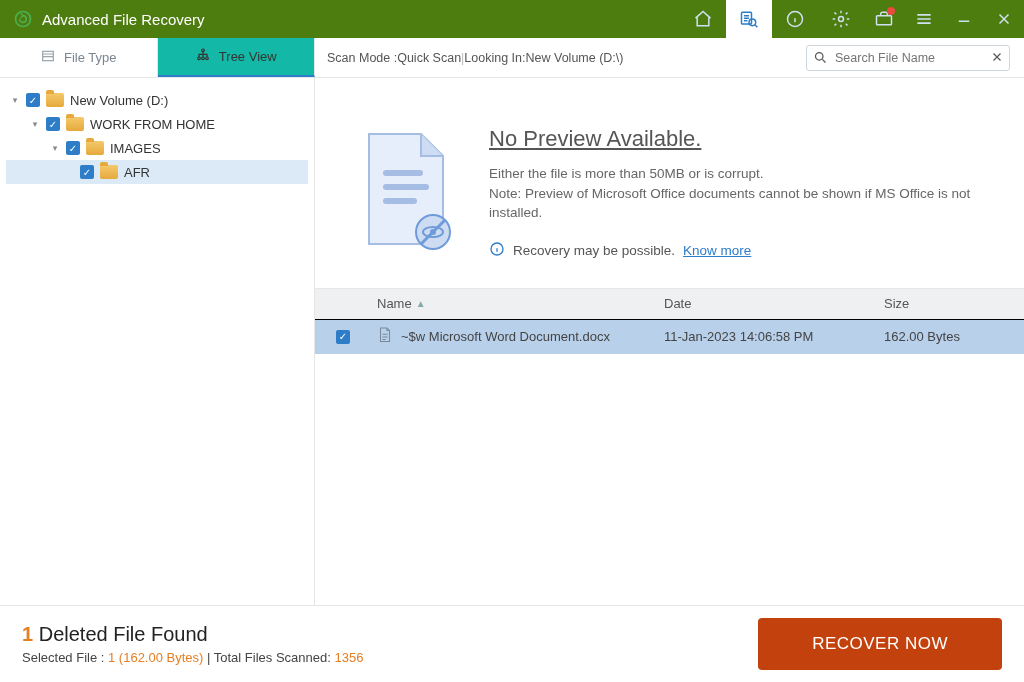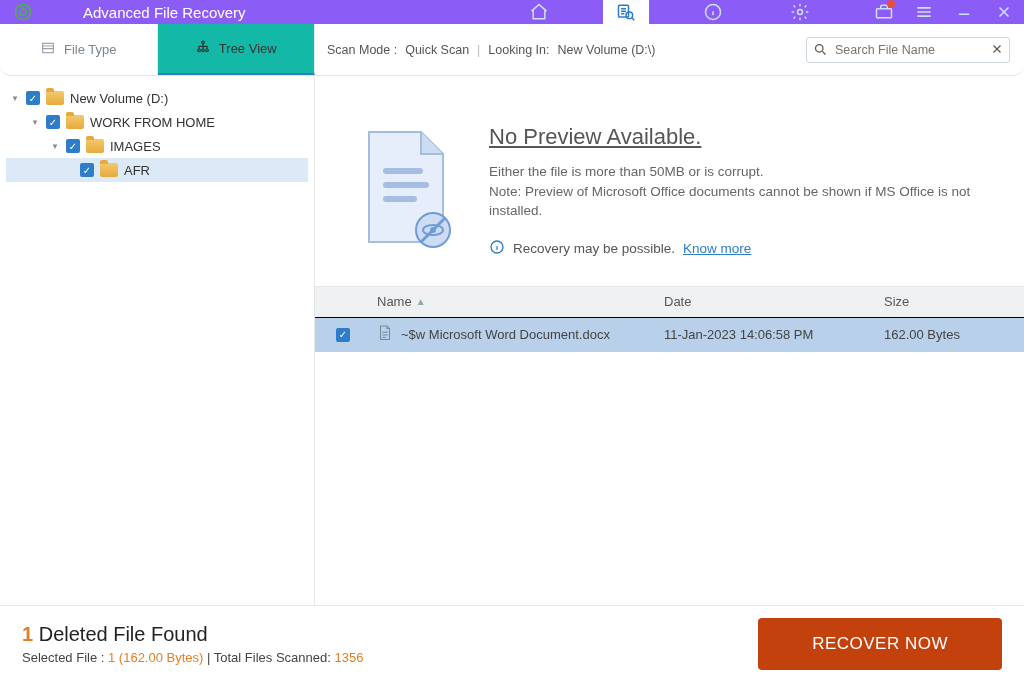--- a/index.html
+++ b/index.html
@@ -1,35 +1,35 @@
 <!DOCTYPE html>
 <html><head>
   <meta charset="utf-8">
   <style>
     * { margin: 0; padding: 0; box-sizing: border-box; font-family: "Segoe UI", Arial, sans-serif; }
     body { width: 1024px; height: 682px; background: #fff; display: flex; flex-direction: column; overflow: hidden; }
 
-    .titlebar { background: #8b5cf6; height: 24px; display: flex; align-items: center; color: #fff; gap: 41px; }
+    .titlebar { background: #4d7c0f; height: 38px; display: flex; align-items: center; color: #fff; }
     .titlebar .logo { width: 22px; height: 22px; margin: 0 8px 0 12px; display: flex; align-items: center; justify-content: center; }
     .titlebar .title { font-size: 15px; flex: 0 0 auto; }
     .titlebar .spacer { flex: 1; }
     .tb-btn { width: 46px; height: 38px; display: flex; align-items: center; justify-content: center; cursor: pointer; }
     .tb-btn svg { stroke: #cfe0ee; }
     .tb-btn.active { background: #fff; }
     .tb-btn.active svg { stroke: #2d7dc9; }
     .tb-right { display: flex; align-items: center; gap: 0; margin-left: auto; }
     .tb-right .tb-btn { width: 40px; }
     .badge { position: relative; }
     .badge::after { content:""; position:absolute; top:7px; right:9px; width:8px; height:8px; background:#e74c3c; border-radius:50%; }
 
-    .maintabs { height: 52px; display: flex; border-bottom: 1px solid #e6e6e6; background:#fff;border-radius:11px; }
+    .maintabs { height: 40px; display: flex; border-bottom: 1px solid #e6e6e6; background:#fff; }
     .sub-tabs { display:flex; width:315px; }
     .sub-tab { flex:1; display:flex; align-items:center; justify-content:center; gap:8px; font-size:13px; color:#7a8590; cursor:pointer; border-right:1px solid #e6e6e6; }
     .sub-tab.active { color:#333; border-bottom:2px solid #2d7dc9; background:#14b8a6; }
-    .scan-info { flex:1; display:flex; align-items:center; padding:0 12px; font-size:12.5px; color:#555; gap:8px; }
+    .scan-info { flex:1; display:flex; align-items:center; padding:0 12px; font-size:12.5px; color:#555; gap:0; }
     .scan-info .divider { color:#bbb; }
     .search-wrap { margin-right:14px; display:flex; align-items:center; }
     .search-box { position:relative; }
     .search-box input { width:204px; height:26px; border:1px solid #cfd6dc; border-radius:3px; padding:0 26px 0 28px; font-size:12.5px; color:#555; background:#fff; }
     .search-box .sicon { position:absolute; left:7px; top:5px; }
     .search-box .xicon { position:absolute; right:6px; top:5px; cursor:pointer; }
 
     .content { flex:1; display:flex; min-height:0; }
     .tree-pane { width:315px; border-right:1px solid #e6e6e6; padding:10px 6px 0 6px; font-size:13px; color:#333; overflow:auto; }
     .tree-row { display:flex; align-items:center; height:24px; gap:6px; cursor:pointer; white-space:nowrap; }

